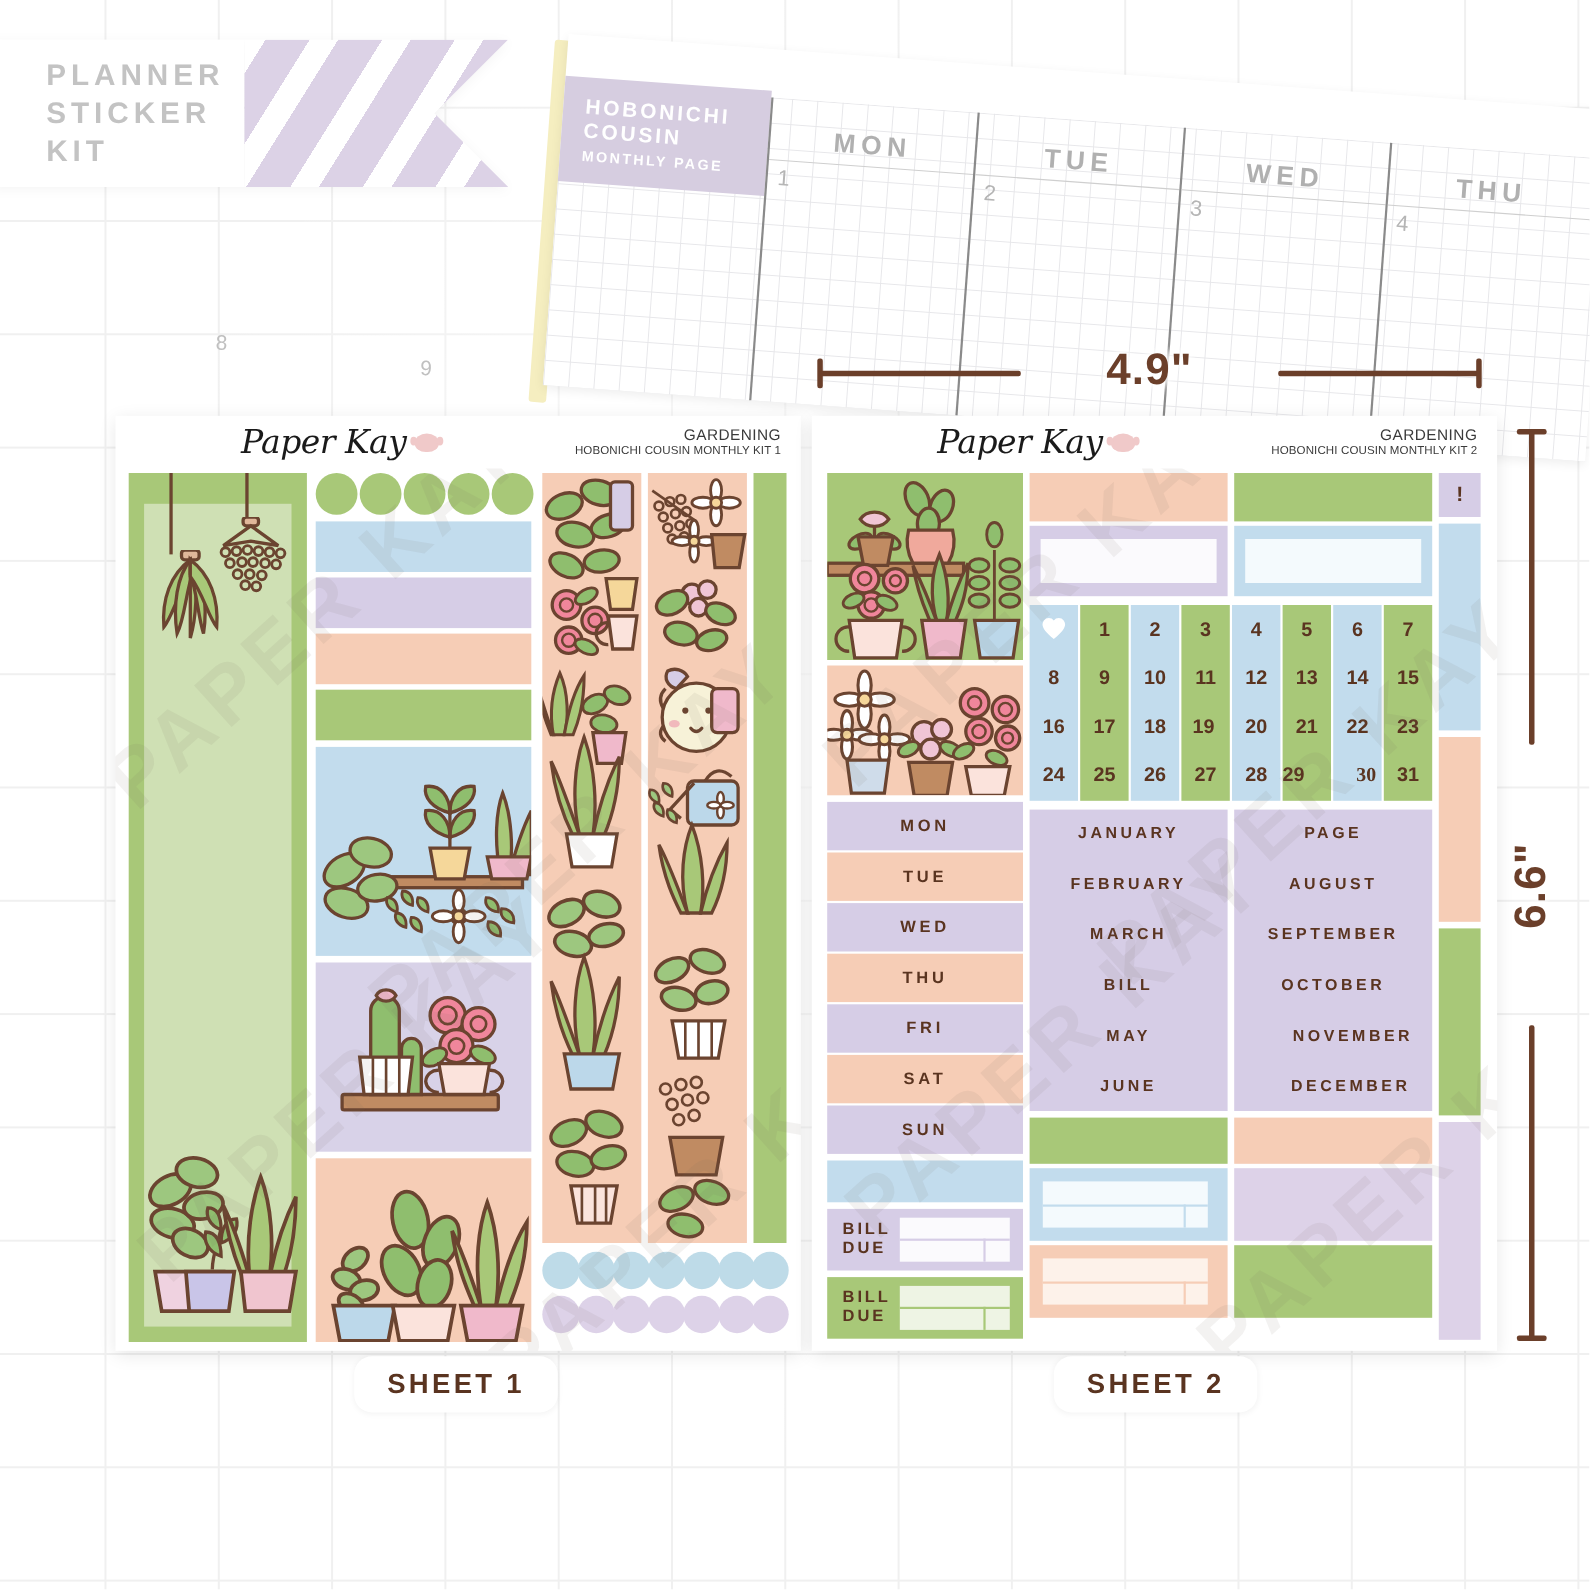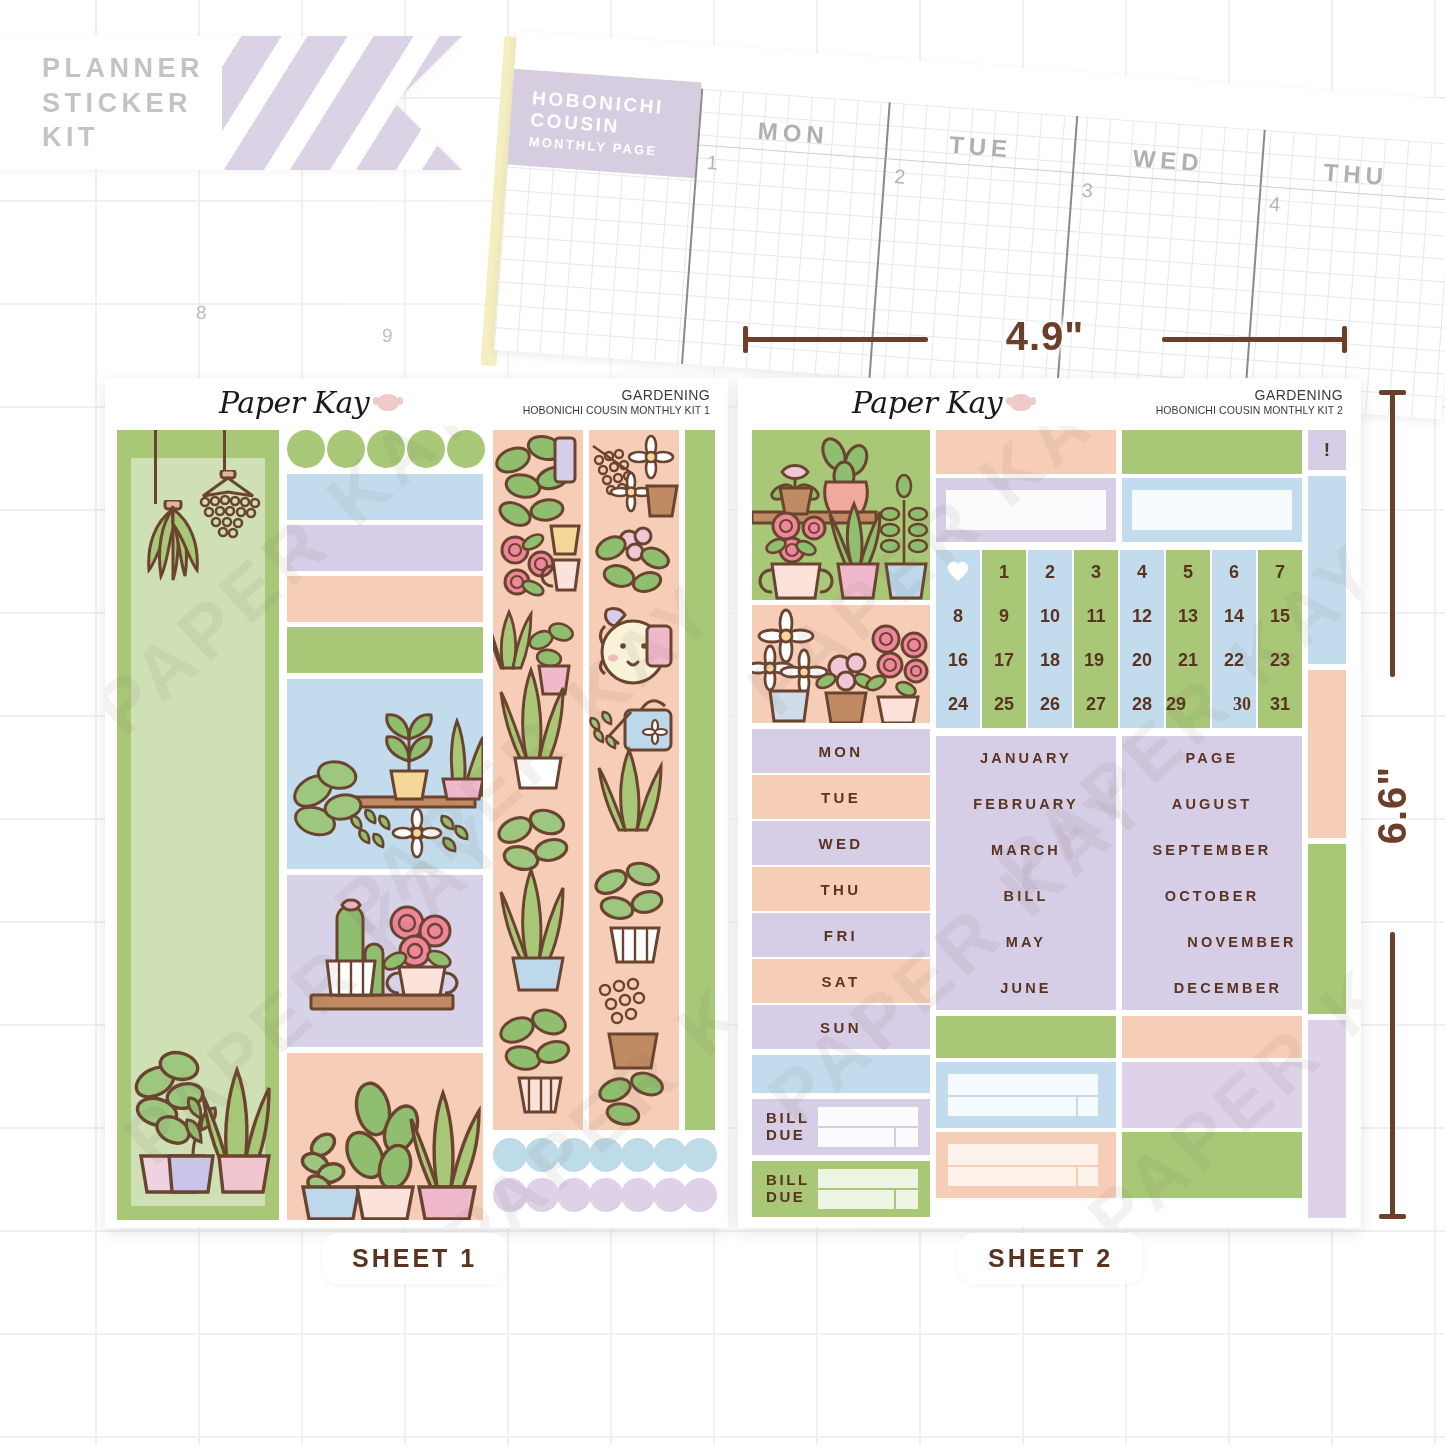--- a/index.html
+++ b/index.html
@@ -995,21 +995,21 @@
       <div class="month-txt" style="left:0;top:152px;width:180px;">BILL</div>
       <div class="month-txt" style="left:0;top:198px;width:180px;">MAY</div>
       <div class="month-txt" style="left:0;top:244px;width:180px;">JUNE</div>
     </div>
 
     <div class="blk" style="left:384px;top:310px;width:180px;height:274px;background:#d6cde6;">
       <div class="month-txt" style="left:0;top:14px;width:180px;">PAGE</div>
       <div class="month-txt" style="left:0;top:60px;width:180px;">AUGUST</div>
       <div class="month-txt" style="left:0;top:106px;width:180px;">SEPTEMBER</div>
       <div class="month-txt" style="left:0;top:152px;width:180px;">OCTOBER</div>
-      <div class="month-txt" style="left:0;top:198px;width:216px;margin-left:12px;">NOVEMBER</div>
+      <div class="month-txt" style="left:0;top:198px;width:216px;">NOVEMBER</div>
       <div class="month-txt" style="left:0;top:244px;width:212px;">DECEMBER</div>
     </div>
 
     <div class="blk" style="left:198px;top:590px;width:180px;height:42px;background:#a8c878;"></div>
     <div class="blk" style="left:198px;top:636px;width:180px;height:66px;background:#c2dced;">
       <div class="writebox" style="left:12px;top:12px;width:150px;height:42px;background:#f4fafd;"></div>
       <div class="blk" style="left:12px;top:33px;width:150px;height:2px;background:#c2dced;"></div>
       <div class="blk" style="left:140px;top:33px;width:2px;height:21px;background:#c2dced;"></div>
     </div>
     <div class="blk" style="left:198px;top:706px;width:180px;height:66px;background:#f6cdb6;">

